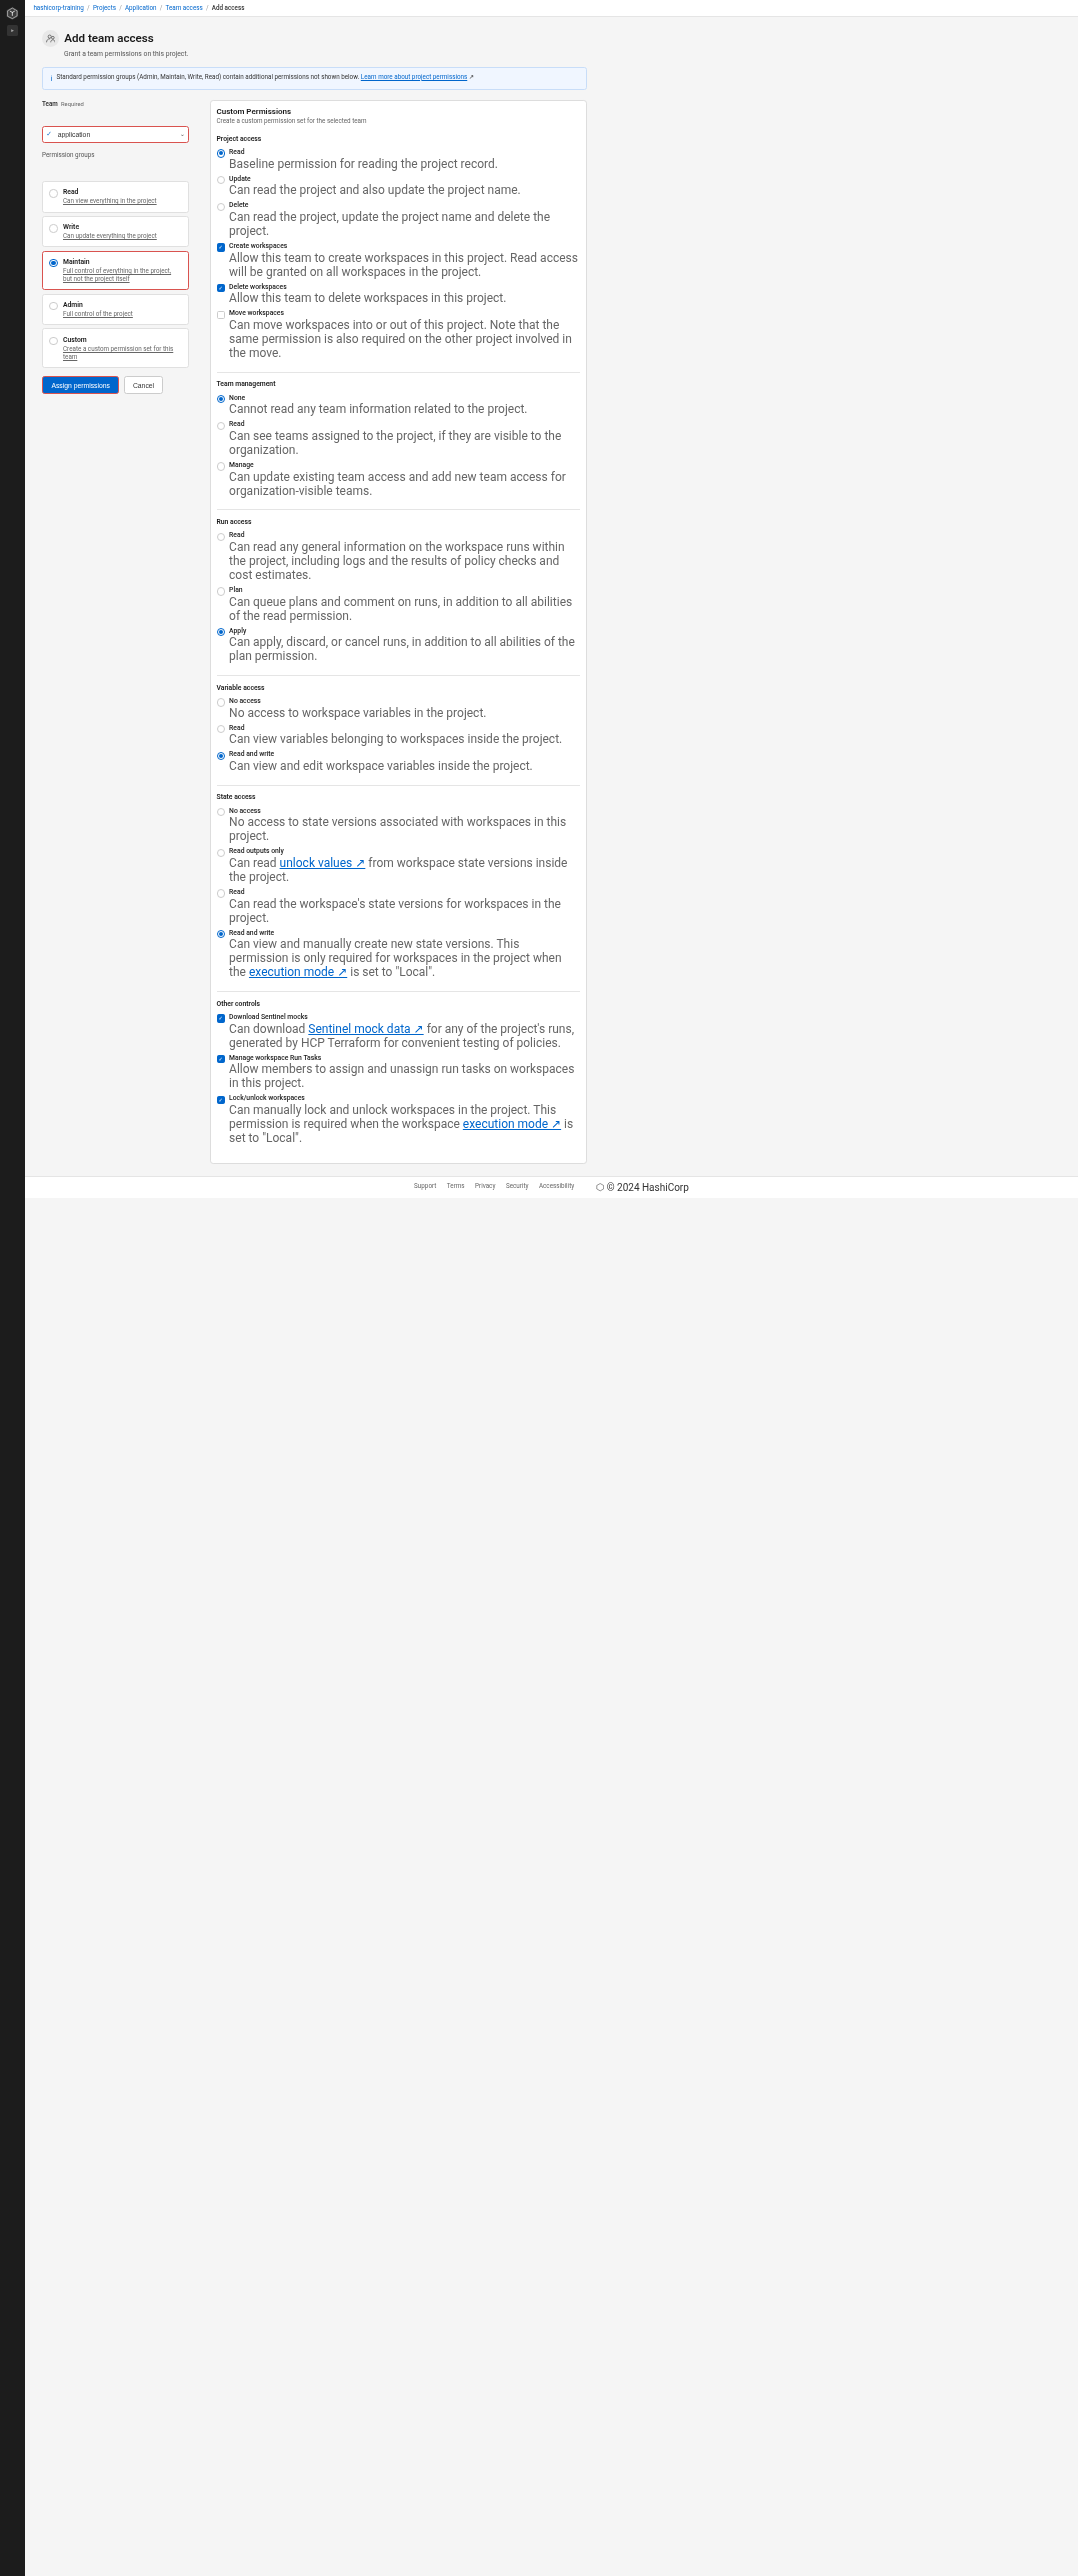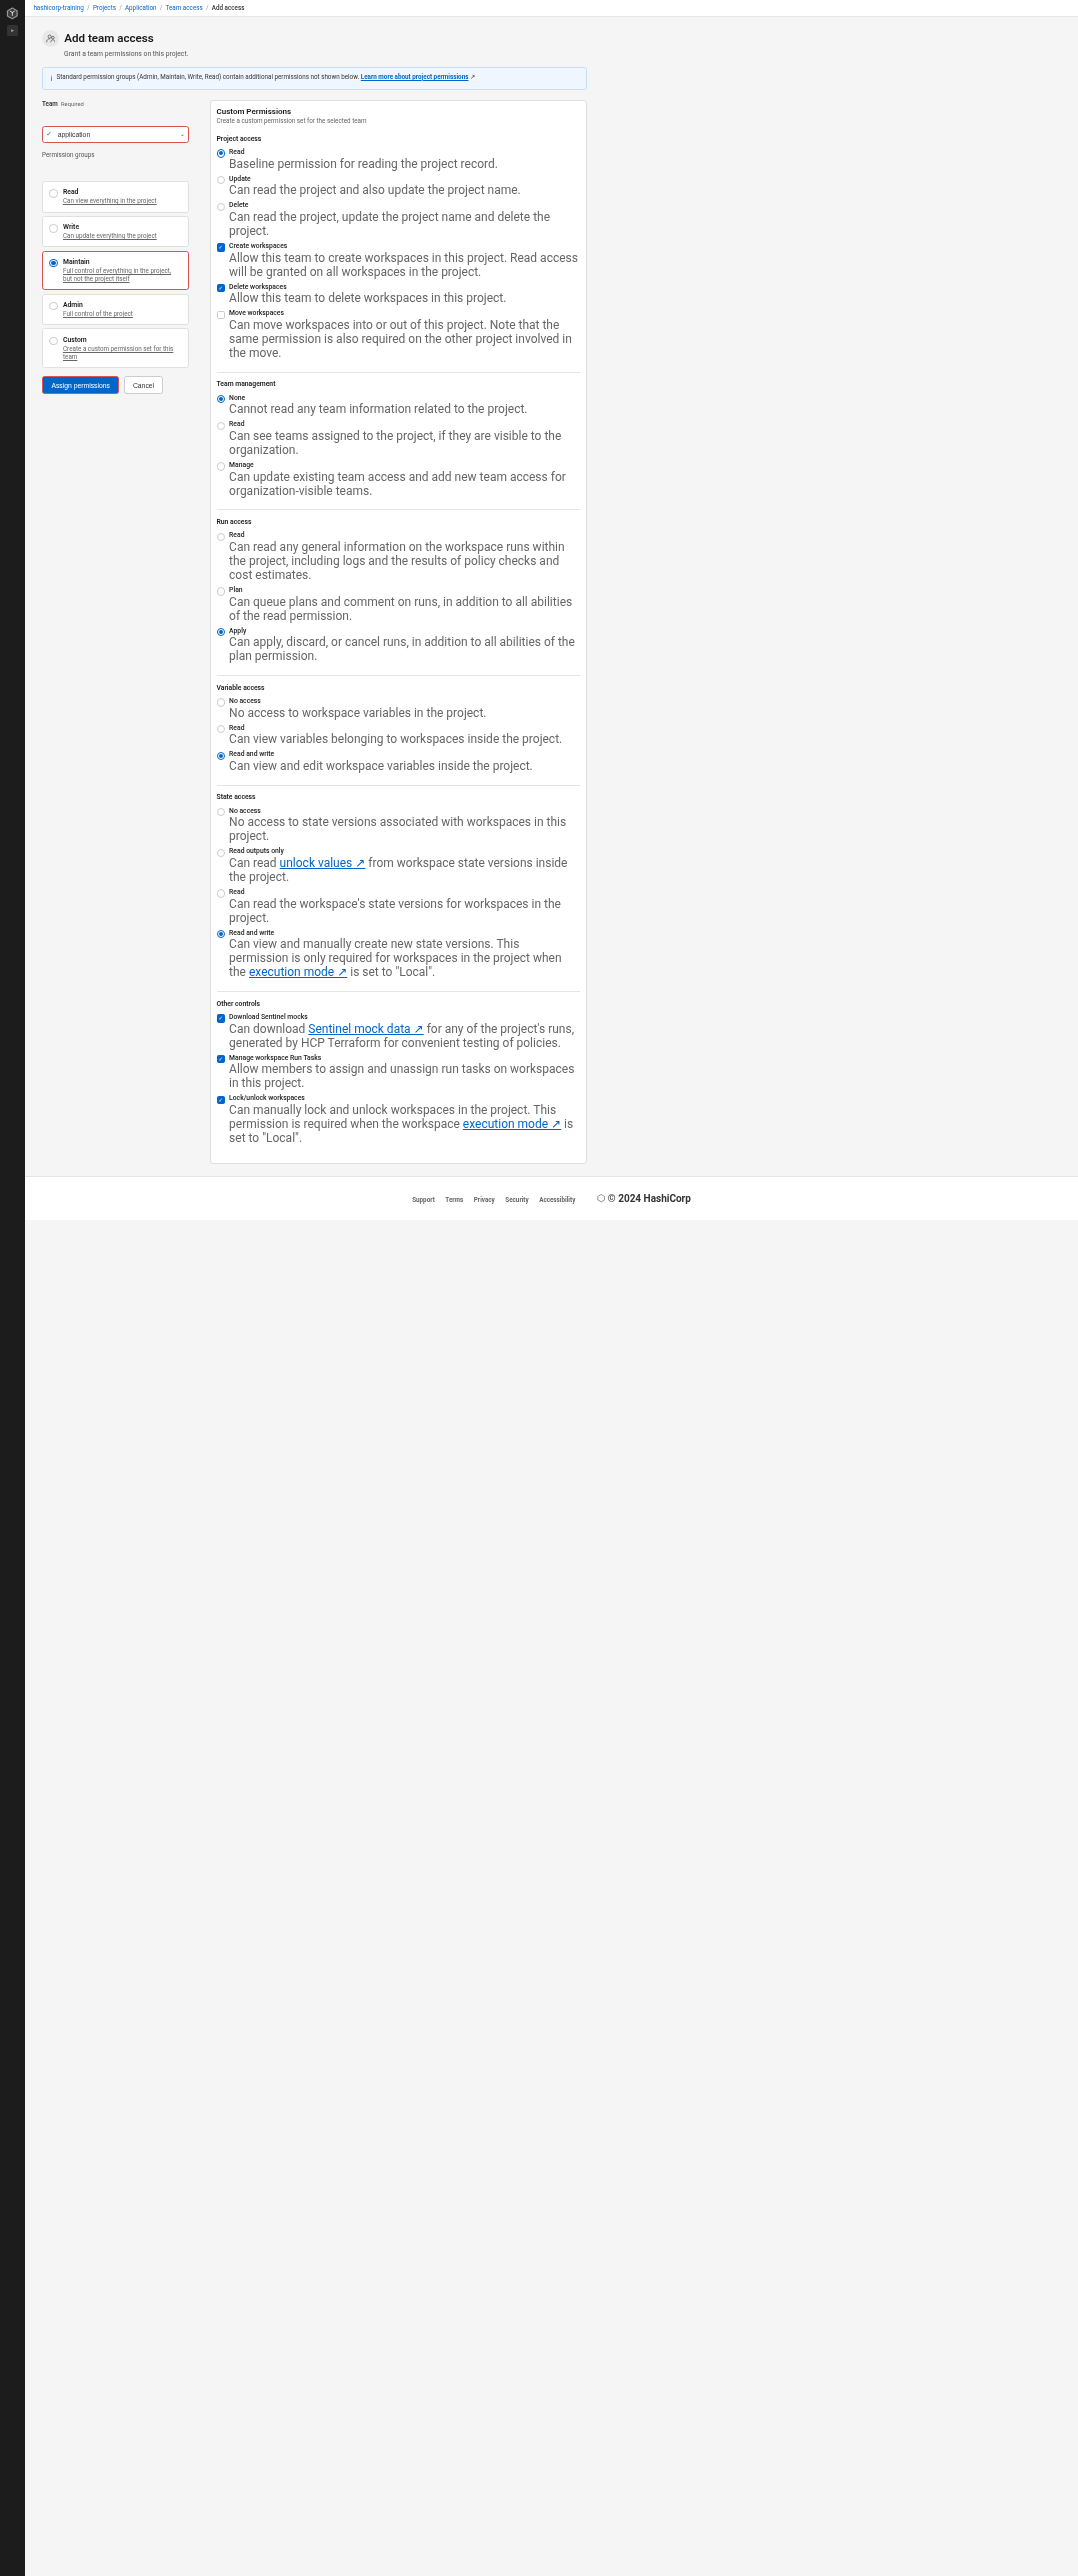--- a/index.html
+++ b/index.html
@@ -97,21 +97,21 @@
       border-radius: 2.6px;
       padding: 5.3px 7.4px;
       font-size: 6.3px;
       color: #333;
       margin-bottom: 10.5px;
       display: flex;
       gap: 4.2px;
       align-items: flex-start;
     }
     .info-icon { color: #0066cc; font-size: 7.4px; flex-shrink: 0; margin-top: 0.5px; }
-    .info-link { color: #0066cc; text-decoration: underline; cursor: pointer; font-weight: bold; }
+    .info-link { color: #0066cc; text-decoration: underline; cursor: pointer; }
 
     .two-col {
       display: flex;
       gap: 10.5px;
       align-items: flex-start;
     }
     .left-col {
       width: 147px;
       flex-shrink: 0;
     }
@@ -342,28 +342,27 @@
     .divider {
       height: 0.5px;
       background: #e5e5e5;
       margin: 8.4px 0;
     }
 
     
     .footer {
       background: #fff;
       border-top: 0.5px solid #e5e5e5;
-      padding: 16px 17px;
+      padding: 5px 17px;
       display: flex;
       justify-content: center;
-      align-items: flex-end;
+      align-items: flex-start;
       gap: 10.5px;
       font-size: 6.3px;
       color: #666;
-      font-weight: bold;
     }
     .footer-link { color: #666; cursor: pointer; }
     .footer-brand {
       display: flex;
       align-items: center;
       gap: 2.6px;
       font-size: 10px;
       color: #333;
       margin-left: 11px;
     }

